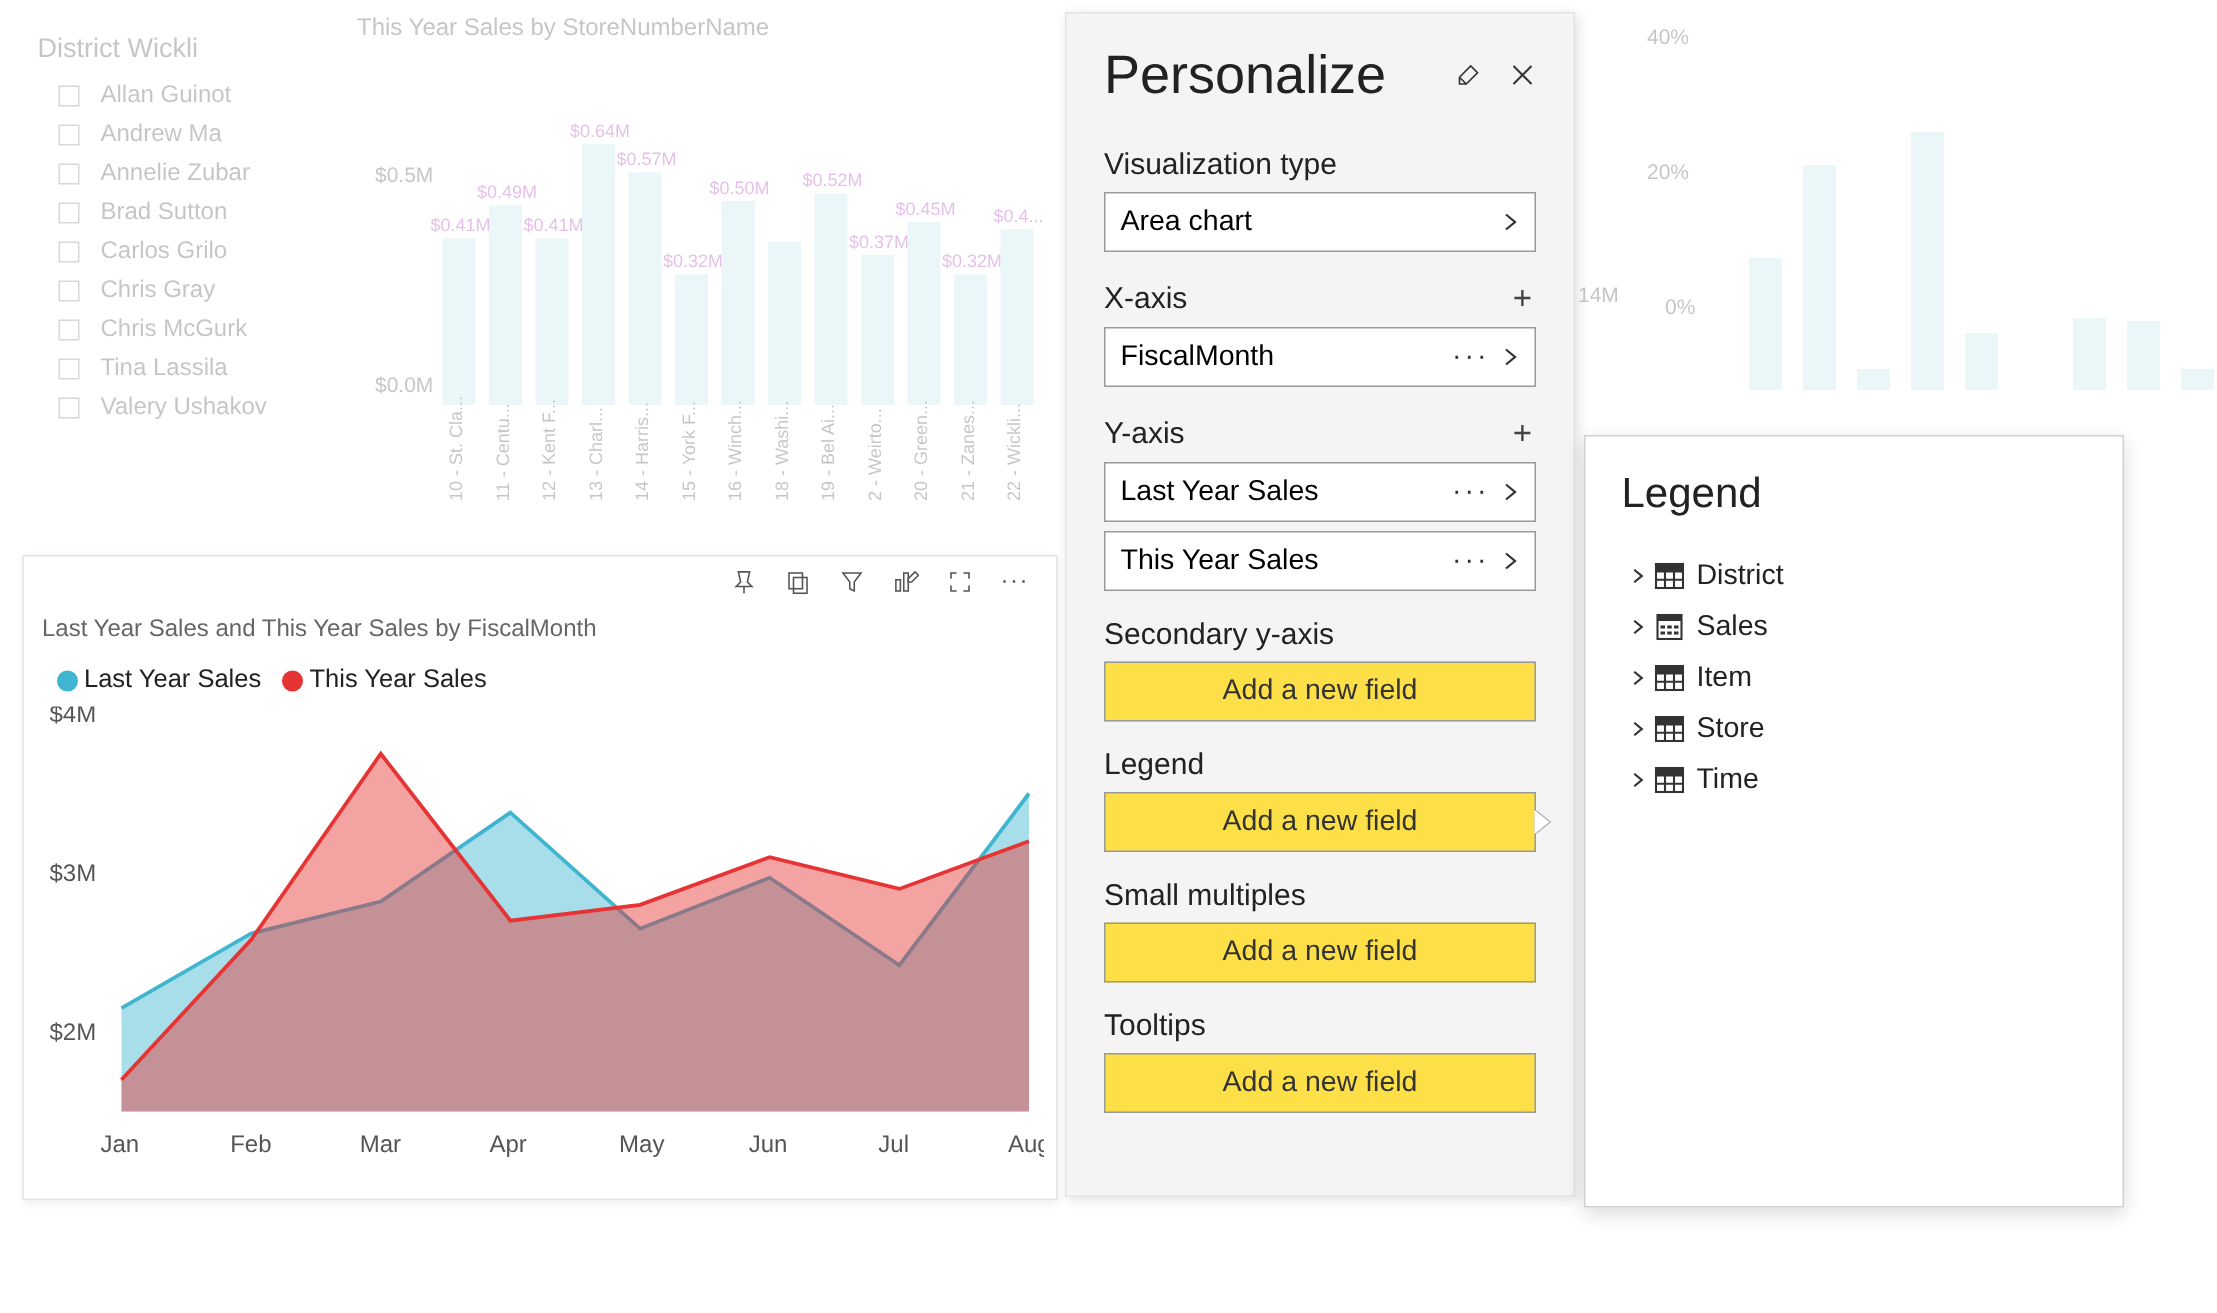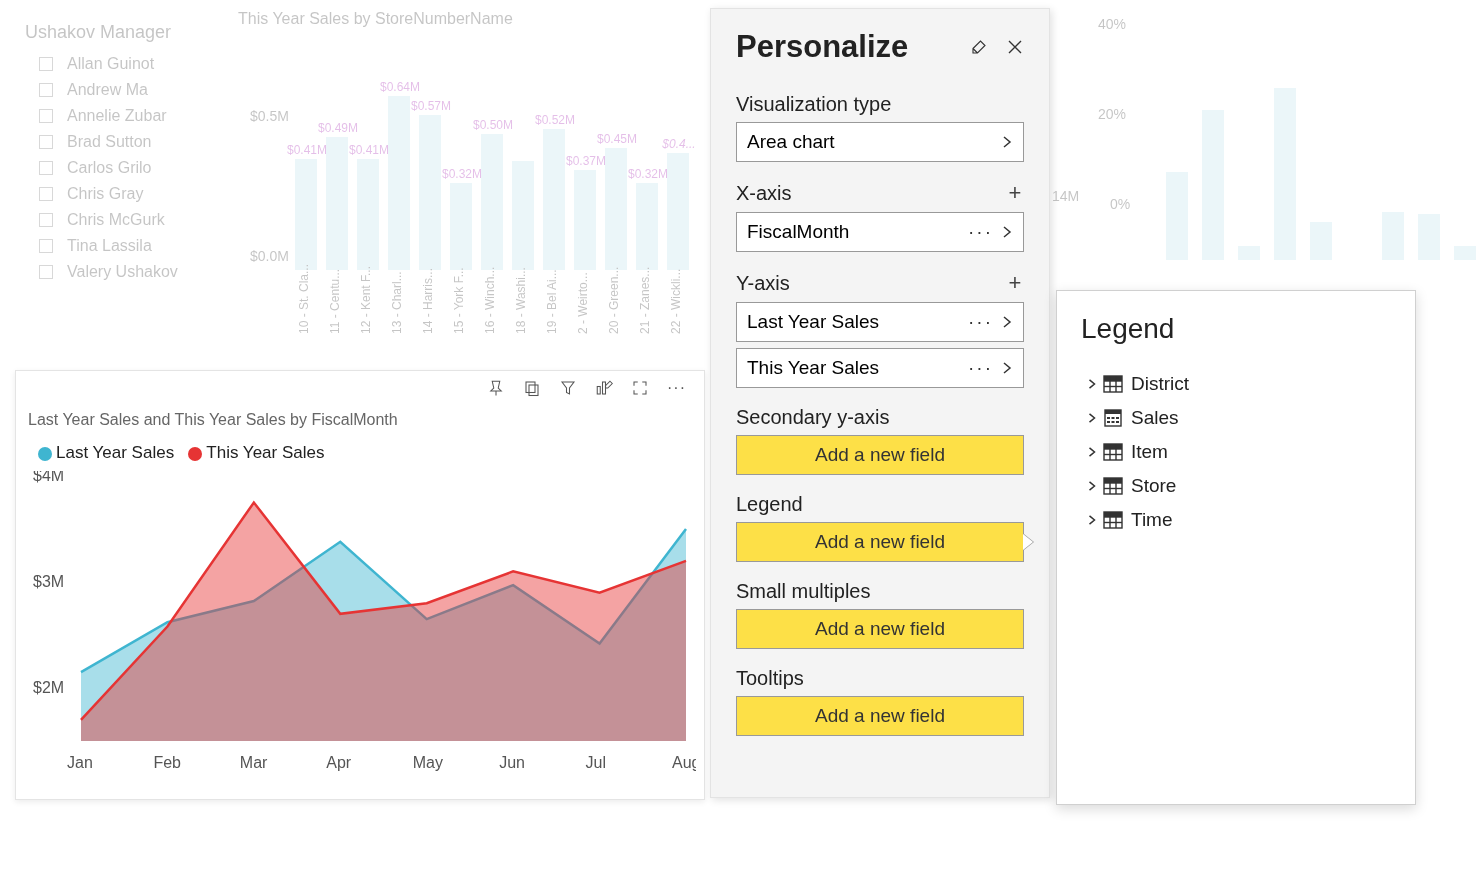--- a/index.html
+++ b/index.html
@@ -76,21 +76,21 @@
     width:340px; height:790px;
     background:#f4f4f4;
     border:1px solid #e3e3e3;
     box-shadow: 2px 2px 8px rgba(0,0,0,0.12);
     padding: 20px 25px;
   }
   .panel-header {
     display:flex; justify-content:space-between; align-items:center;
     margin-bottom: 28px;
   }
-  .panel-title { font-size:31px; color:#222; font-weight:700;}
+  .panel-title { font-size:36px; color:#222; font-weight:400;}
   .panel-header-icons { display:flex; gap:18px;}
   .panel-header-icons svg { width:18px; height:18px; stroke:#333; cursor:pointer;}
 
   .section { margin-bottom:18px;}
   .section-head { display:flex; justify-content:space-between; align-items:center; margin-bottom:6px;}
   .section-label { font-size:20px; color:#222;}
   .section-add { font-size:22px; color:#444; cursor:pointer; width:18px; text-align:center;}
 
   .field-row {
     display:flex; align-items:center; justify-content:space-between;
@@ -149,21 +149,21 @@
   }
   .table-row svg.chev { width:10px; height:10px; stroke:#333; margin-right:6px;}
   .table-row svg.table-icon { margin-right:8px;}
 </style>
 </head>
 <body>
 
 <div class="faded-layer">
 
   <div class="slicer">
-    <div class="slicer-title">Ushakov Manager</div>
+    <div class="slicer-title">District Wickli</div>
     <div id="slicer-items">
         <div class="slicer-item">
           <div class="slicer-box"></div>
           <span>Allan Guinot</span>
         </div>
         <div class="slicer-item">
           <div class="slicer-box"></div>
           <span>Andrew Ma</span>
         </div>
         <div class="slicer-item">
@@ -231,21 +231,21 @@
         <div class="bg-bar" style="left: 279px; height: 100.429px;"></div>
         <div class="bg-bar-lbl" style="left: 261px; bottom: 102.429px;">$0.37M</div>
         <div class="bg-cat-lbl" style="left: 281px; top: 264px;">2 - Weirto...</div>
         <div class="bg-bar" style="left: 310px; height: 122.143px;"></div>
         <div class="bg-bar-lbl" style="left: 292px; bottom: 124.143px;">$0.45M</div>
         <div class="bg-cat-lbl" style="left: 312px; top: 264px;">20 - Green...</div>
         <div class="bg-bar" style="left: 341px; height: 86.8571px;"></div>
         <div class="bg-bar-lbl" style="left: 323px; bottom: 88.8571px;">$0.32M</div>
         <div class="bg-cat-lbl" style="left: 343px; top: 264px;">21 - Zanes...</div>
         <div class="bg-bar" style="left: 372px; height: 116.714px;"></div>
-        <div class="bg-bar-lbl" style="left: 354px; bottom: 118.714px; font-style: italic;">$0.4...</div>
+        <div class="bg-bar-lbl" style="left: 354px; bottom: 118.714px;">$0.4...</div>
         <div class="bg-cat-lbl" style="left: 374px; top: 264px;">22 - Wickli...</div>
       </div>
   </div>
 
   <div class="bg-right-chart">
     <div class="bg-right-axis" style="top:16px;left:50px;">40%</div>
     <div class="bg-right-axis" style="top:106px;left:50px;">20%</div>
     <div class="bg-right-axis" style="top:196px;left:62px;">0%</div>
     <div class="bg-right-axis" style="top:188px;left:4px;">14M</div>
     <div class="bg-right-bar" style="left:118px; height:88px;"></div>

